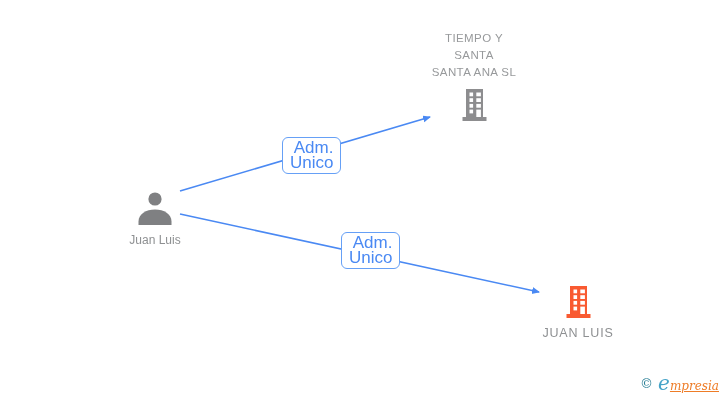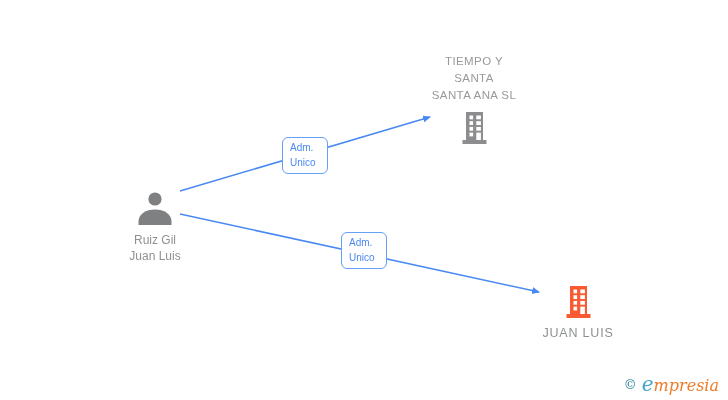--- a/index.html
+++ b/index.html
@@ -9,48 +9,48 @@
     font-family: "Liberation Sans", sans-serif;
     position: relative;
     overflow: hidden;
   }
   .stage { position: absolute; left: 0; top: 0; width: 728px; height: 400px; }
   svg.arrows { position: absolute; left: 0; top: 0; z-index: 1; }
   .node { position: absolute; z-index: 2; text-align: center; }
   .icon-wrap { display: block; margin: 0 auto; line-height: 0; }
   .person-node { left: 95px; top: 190px; width: 120px; }
   .person-name { color: #8e9092; font-size: 12px; line-height: 16px; margin-top: 5px; }
-  .company-node-1 { left: 394px; top: 30px; width: 160px; margin-top: 23px; }
+  .company-node-1 { left: 394px; top: 30px; width: 160px; }
   .company-node-1 .co-text { color: #97999b; font-size: 11.5px; line-height: 17px; letter-spacing: 0.4px; margin-bottom: 7px; }
   .company-node-2 { left: 498px; top: 285px; width: 160px; }
   .company-node-2 .co-text { color: #8e9092; font-size: 12.5px; line-height: 15px; letter-spacing: 0.8px; margin-top: 7px; }
   .co-line, .person-line { white-space: pre; }
   .edge-label {
     position: absolute; z-index: 3;
     background: #ffffff;
     border: 1.5px solid #66a0f6;
     border-radius: 6px;
     color: #4a89f3;
-    font-size: 10px; line-height: 15px;
-    text-align: left;
+    font-size: 17px; line-height: 15px;
+    text-align: right;
     padding: 2px 7px 3px 7px;
     min-width: 30px;
   }
   .edge-label-1 { left: 282px; top: 137px; }
   .edge-label-2 { left: 341px; top: 232px; }
   .watermark {
     position: absolute; right: 9px; bottom: 4px; z-index: 4;
     font-family: "DejaVu Serif", serif;
     font-style: italic;
     line-height: 20px;
     white-space: nowrap;
   }
   .wm-copy { color: #2a7f96; font-size: 13px; font-style: normal; vertical-align: 2px; margin-right: 5px; }
   .wm-initial { color: #44a3c8; font-size: 20px; }
-  .wm-rest { color: #ee7c27; font-size: 16px; }
+  .wm-rest { color: #ee7c27; font-size: 12px; text-decoration: underline; }
 </style>
 </head>
 <body>
 
 <div class="stage">
 
   <svg class="arrows" width="728" height="400" viewBox="0 0 728 400">
     <defs>
       <marker id="ah" markerWidth="10" markerHeight="8" refX="7" refY="3.5" orient="auto" markerUnits="userSpaceOnUse">
         <path d="M0,0 L8,3.5 L0,7 Z" fill="#4a89f3"></path>
@@ -61,21 +61,20 @@
   </svg>
 
   <div class="node person-node">
     <span class="icon-wrap">
       <svg width="38" height="37" viewBox="0 0 38 37">
         <circle cx="19" cy="9" r="6.6" fill="#7f8082"></circle>
         <path d="M2.5,35 L2.5,31.5 C2.5,24 10,19.5 19,19.5 C28,19.5 35.5,24 35.5,31.5 L35.5,35 Z" fill="#7f8082"></path>
       </svg>
     </span>
     <div class="person-name">
-      <div class="person-line">Ruiz Gil</div>
       <div class="person-line">Juan Luis</div>
     </div>
   </div>
 
   <div class="node company-node-1">
     <div class="co-text">
       <div class="co-line">TIEMPO Y</div>
       <div class="co-line">SANTA</div>
       <div class="co-line">SANTA ANA SL</div>
     </div>

